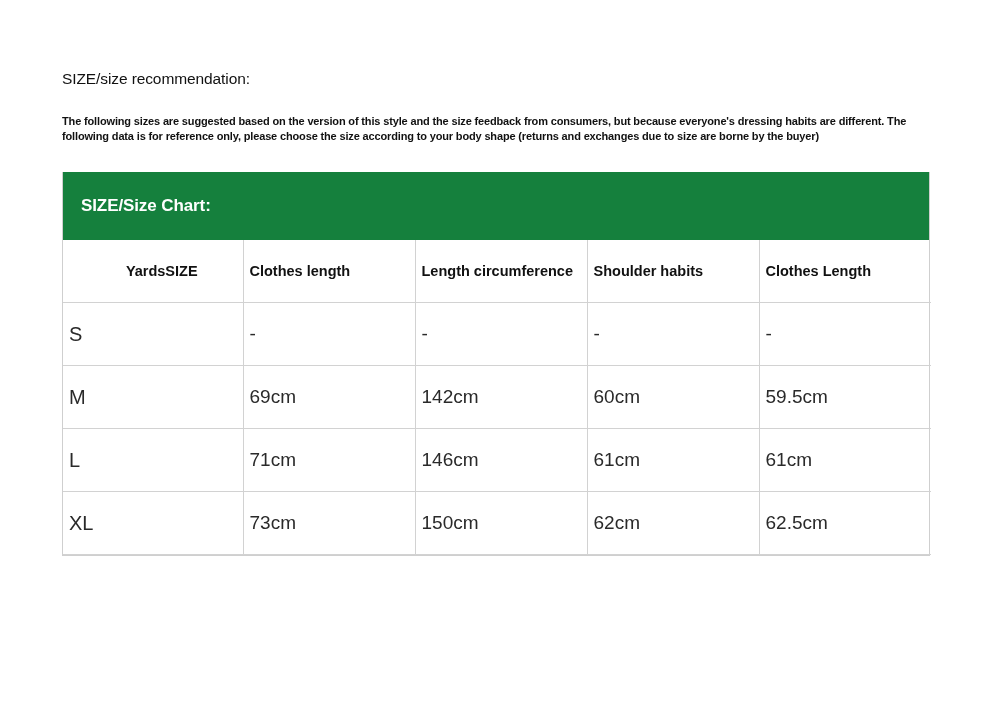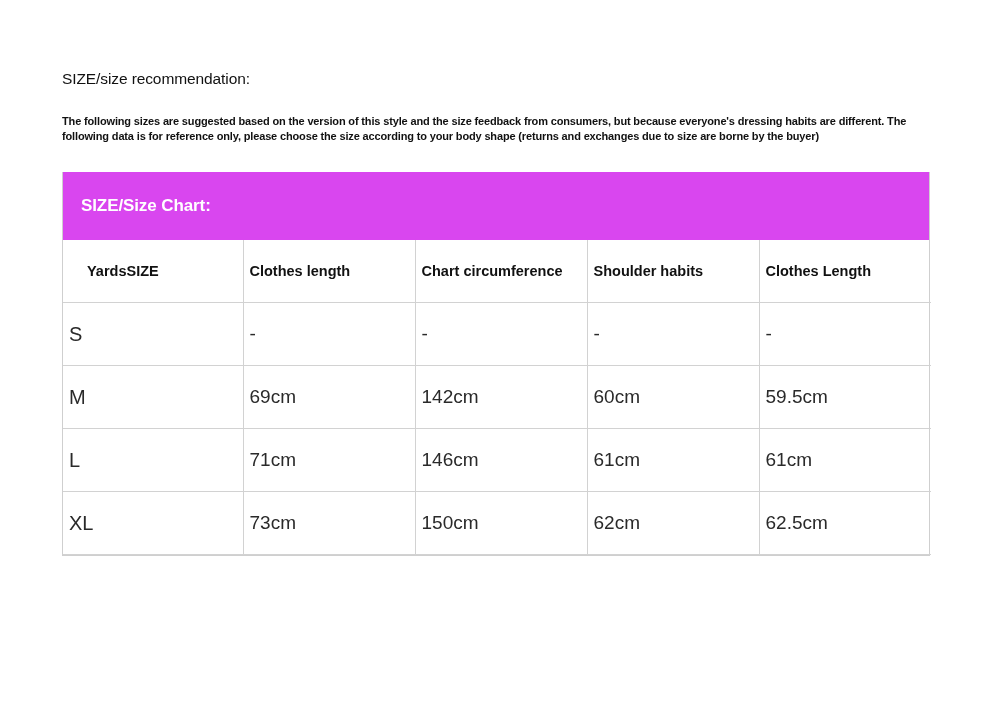--- a/index.html
+++ b/index.html
@@ -77,21 +77,21 @@
   }
   table.size-table thead th {
     height: 62px;
     font-size: 14.5px;
     font-weight: bold;
     color: #111111;
     padding: 0 6px;
     line-height: 1.25;
   }
   table.size-table thead th.col-yards {
-    text-align: left;
+    text-align: center;
     padding-left: 24px;
     margin-top: 12px;
   }
   table.size-table tbody td {
     height: 62px;
     font-size: 19px;
     font-weight: normal;
     color: #2a2a2a;
     padding: 0 6px;
   }
@@ -108,35 +108,35 @@
 <body>
 
 <div class="page">
 
   <p class="heading">SIZE/size recommendation:</p>
 
   <p class="intro">The following sizes are suggested based on the version of this style and the size feedback from consumers, but because everyone's dressing habits are different. The following data is for reference only, please choose the size according to your body shape (returns and exchanges due to size are borne by the buyer)</p>
 
   <div class="chart-wrap">
 
-    <div class="chart-title" style="background: #d946ef;">SIZE/Size Chart:</div>
+    <div class="chart-title" style="background: #15803d;">SIZE/Size Chart:</div>
 
     <table class="size-table">
       <colgroup>
         <col class="col-w1">
         <col class="col-w2">
         <col class="col-w3">
         <col class="col-w4">
         <col class="col-w5">
       </colgroup>
       <thead>
         <tr>
           <th class="col-yards">YardsSIZE</th>
           <th>Clothes length</th>
-          <th>Chart circumference</th>
+          <th>Length circumference</th>
           <th>Shoulder habits</th>
           <th>Clothes Length</th>
         </tr>
       </thead>
       <tbody>
         <tr>
           <td class="size-label">S</td>
           <td>-</td>
           <td>-</td>
           <td>-</td>

